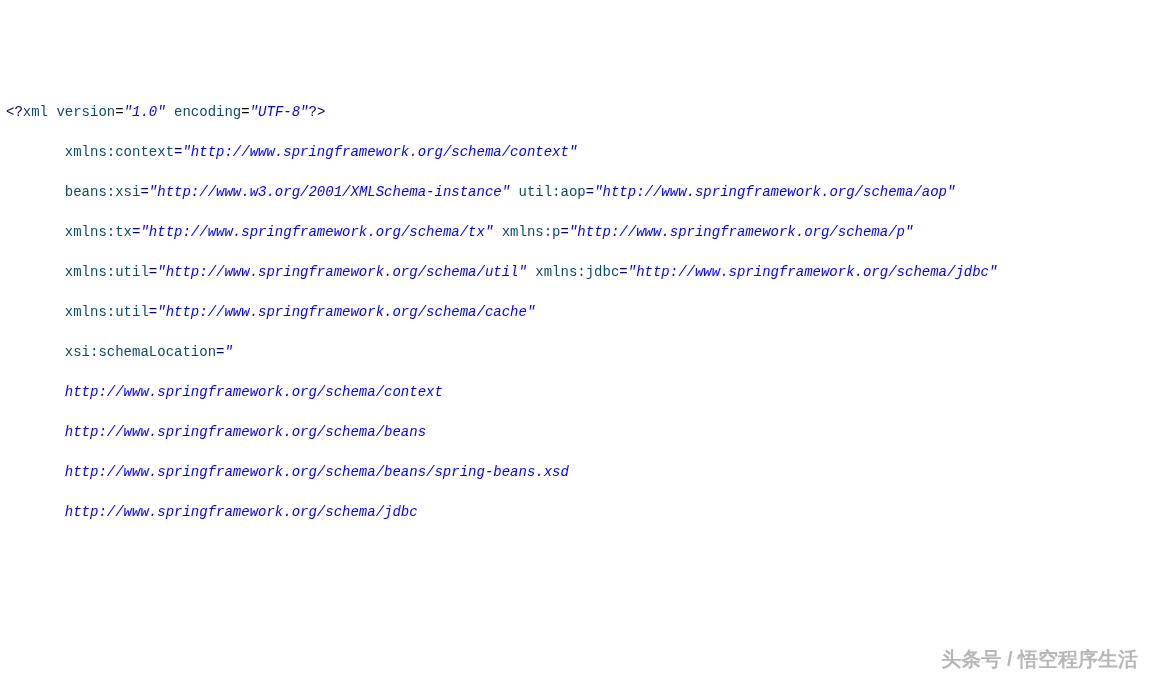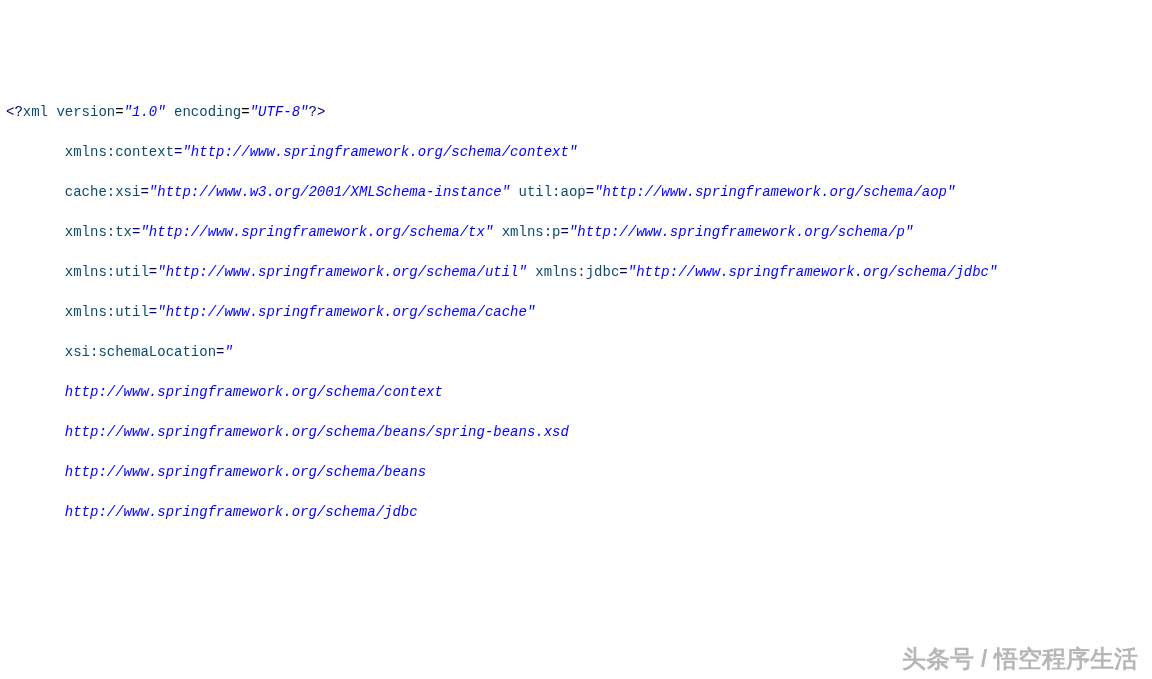--- a/index.html
+++ b/index.html
@@ -25,41 +25,41 @@
   .attr-val { color: #0000ff; }
   .xml-decl { color: #000000; font-style: normal; }
   .watermark {
     position: fixed;
     bottom: 10px;
     right: 14px;
     font-family: "Microsoft YaHei", sans-serif;
     font-style: normal;
     font-weight: bold;
     color: #888;
-    font-size: 24px;
+    font-size: 20px;
     opacity: 0.6;
     pointer-events: none;
   }
 </style>
 </head>
 <body>
 
 
 
 <div class="container">
 <span class="line"><span class="tag">&lt;?</span><span class="attr-name">xml version</span><span class="xml-decl">=</span><span class="attr-val">"1.0"</span><span class="attr-name"> encoding</span><span class="xml-decl">=</span><span class="attr-val">"UTF-8"</span><span class="tag">?&gt;</span></span>
 <span class="line">       <span class="attr-name">xmlns:context</span><span class="tag">=</span><span class="attr-val">"http://www.springframework.org/schema/context"</span></span>
-<span class="line">       <span class="attr-name">cache:xsi</span><span class="tag">=</span><span class="attr-val">"http://www.w3.org/2001/XMLSchema-instance"</span> <span class="attr-name">util:aop</span><span class="tag">=</span><span class="attr-val">"http://www.springframework.org/schema/aop"</span></span>
+<span class="line">       <span class="attr-name">beans:xsi</span><span class="tag">=</span><span class="attr-val">"http://www.w3.org/2001/XMLSchema-instance"</span> <span class="attr-name">util:aop</span><span class="tag">=</span><span class="attr-val">"http://www.springframework.org/schema/aop"</span></span>
 <span class="line">       <span class="attr-name">xmlns:tx</span><span class="tag">=</span><span class="attr-val">"http://www.springframework.org/schema/tx"</span> <span class="attr-name">xmlns:p</span><span class="tag">=</span><span class="attr-val">"http://www.springframework.org/schema/p"</span></span>
 <span class="line">       <span class="attr-name">xmlns:util</span><span class="tag">=</span><span class="attr-val">"http://www.springframework.org/schema/util"</span> <span class="attr-name">xmlns:jdbc</span><span class="tag">=</span><span class="attr-val">"http://www.springframework.org/schema/jdbc"</span></span>
 <span class="line">       <span class="attr-name">xmlns:util</span><span class="tag">=</span><span class="attr-val">"http://www.springframework.org/schema/cache"</span></span>
 <span class="line">       <span class="attr-name">xsi:schemaLocation</span><span class="tag">=</span><span class="attr-val">"</span></span>
 <span class="line attr-val">       http://www.springframework.org/schema/context</span>
+<span class="line attr-val">       http://www.springframework.org/schema/beans</span>
 <span class="line attr-val">       http://www.springframework.org/schema/beans/spring-beans.xsd</span>
-<span class="line attr-val">       http://www.springframework.org/schema/beans</span>
 <span class="line attr-val">       http://www.springframework.org/schema/jdbc</span>
 
 
 
 
 
 
 
 
 

